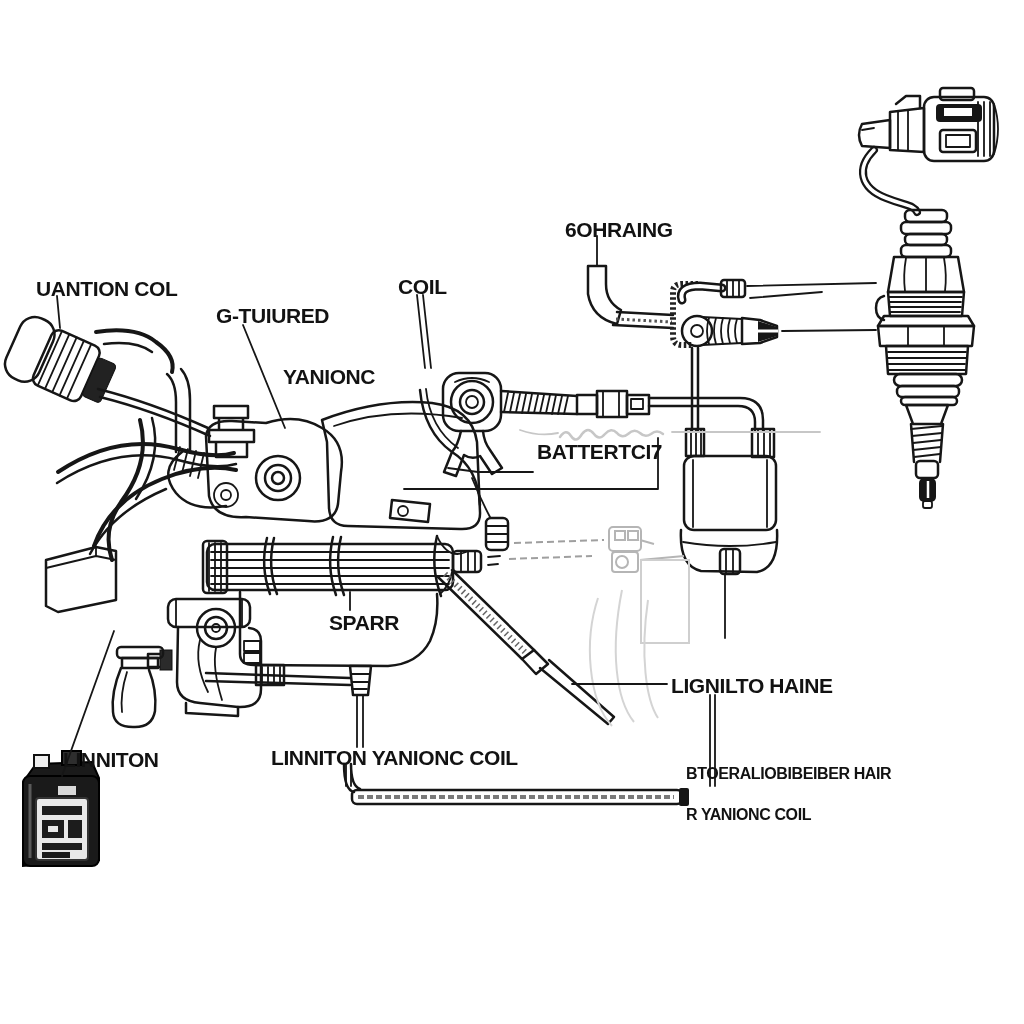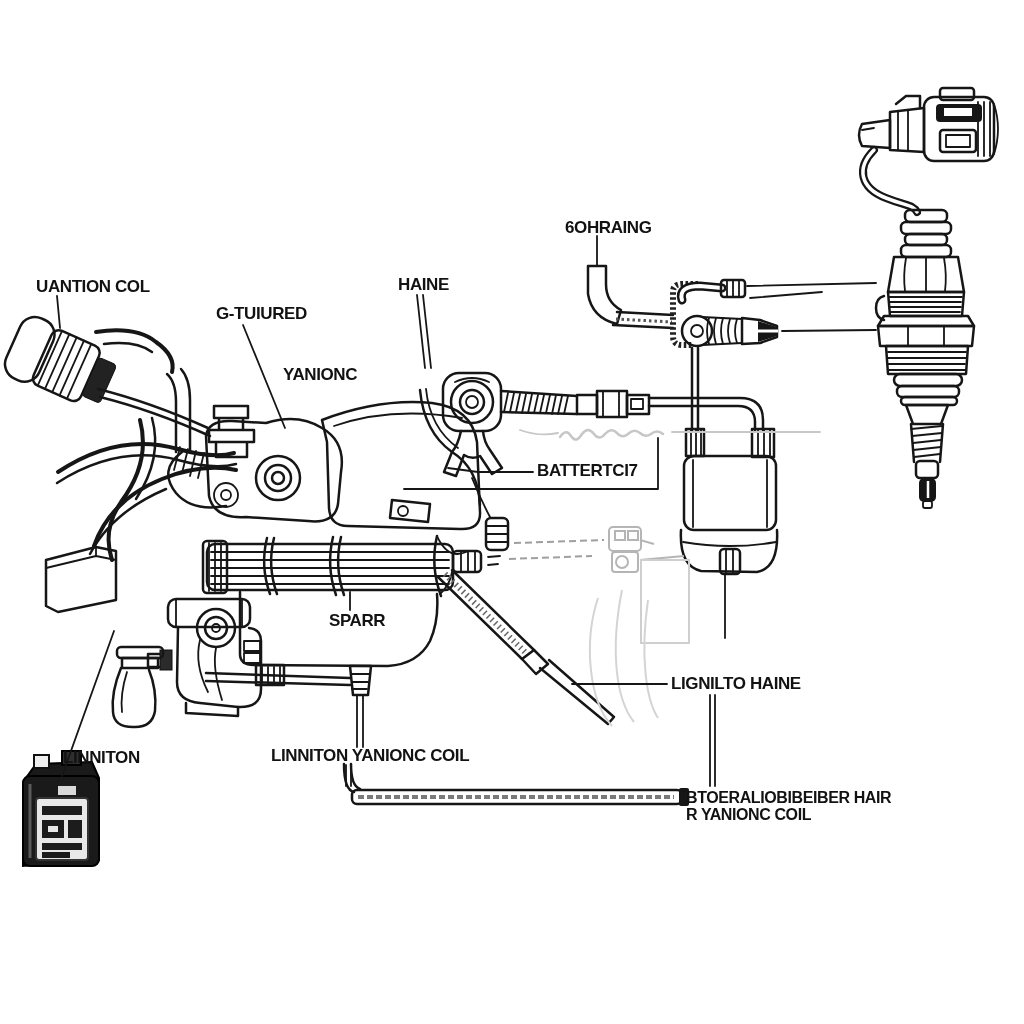--- a/index.html
+++ b/index.html
@@ -4,21 +4,21 @@
 <style>
   html,body{margin:0;padding:0;background:#ffffff;}
   .canvas{position:relative;width:1024px;height:1024px;background:#ffffff;overflow:hidden;
           font-family:"Liberation Sans",sans-serif;}
   svg{position:absolute;left:0;top:0;}
   svg *{vector-effect:none;}
   .ln{fill:none;stroke:#161616;stroke-width:2.5;stroke-linecap:round;stroke-linejoin:round;}
   .thin{stroke-width:1.8;}
   .thick{stroke-width:4;}
   .ghost{stroke:#c7c7c7;}
-  .lbl{position:absolute;color:#121212;font-weight:700;font-size:17px;letter-spacing:-0.4px;white-space:nowrap;}
+  .lbl{position:absolute;color:#121212;font-weight:700;font-size:21px;letter-spacing:-0.4px;white-space:nowrap;}
   .lbl.small{font-size:16px;}
 </style>
 </head>
 <body>
 
 <div class="canvas">
 <svg width="1024" height="1024" viewBox="0 0 1024 1024" aria-hidden="true">
 
   <g>
     <g transform="rotate(24 60 365)">
@@ -280,22 +280,22 @@
     <path class="ln thin" d="M 350,592 V 610"></path>
     <path class="ln thin" d="M 572,684 H 667"></path>
     <path class="ln thin" d="M 710,695 V 786 M 715,695 V 786"></path>
     <path class="ln thin" d="M 62,776 L 114,631"></path>
   </g>
 </svg>
 
   <div class="lbl" style="left:36px;top:277px">UANTION COL</div>
   <div class="lbl" style="left:216px;top:304px">G-TUIURED</div>
   <div class="lbl" style="left:283px;top:365px">YANIONC</div>
-  <div class="lbl" style="left:398px;top:275px">HAINE</div>
+  <div class="lbl" style="left:398px;top:275px">COIL</div>
   <div class="lbl" style="left:565px;top:218px">6OHRAING</div>
-  <div class="lbl" style="left:537px;top:461px">BATTERTCI7</div>
+  <div class="lbl" style="left:537px;top:440px">BATTERTCI7</div>
   <div class="lbl" style="left:329px;top:611px">SPARR</div>
   <div class="lbl" style="left:671px;top:674px">LIGNILTO HAINE</div>
   <div class="lbl" style="left:271px;top:746px">LINNITON YANIONC COIL</div>
   <div class="lbl" style="left:63px;top:748px">LINNITON</div>
-  <div class="lbl small" style="left:686px;top:789px">BTOERALIOBIBEIBER HAIR</div>
+  <div class="lbl small" style="left:686px;top:765px">BTOERALIOBIBEIBER HAIR</div>
   <div class="lbl small" style="left:686px;top:806px">R YANIONC COIL</div>
 </div>
 
 </body></html>

